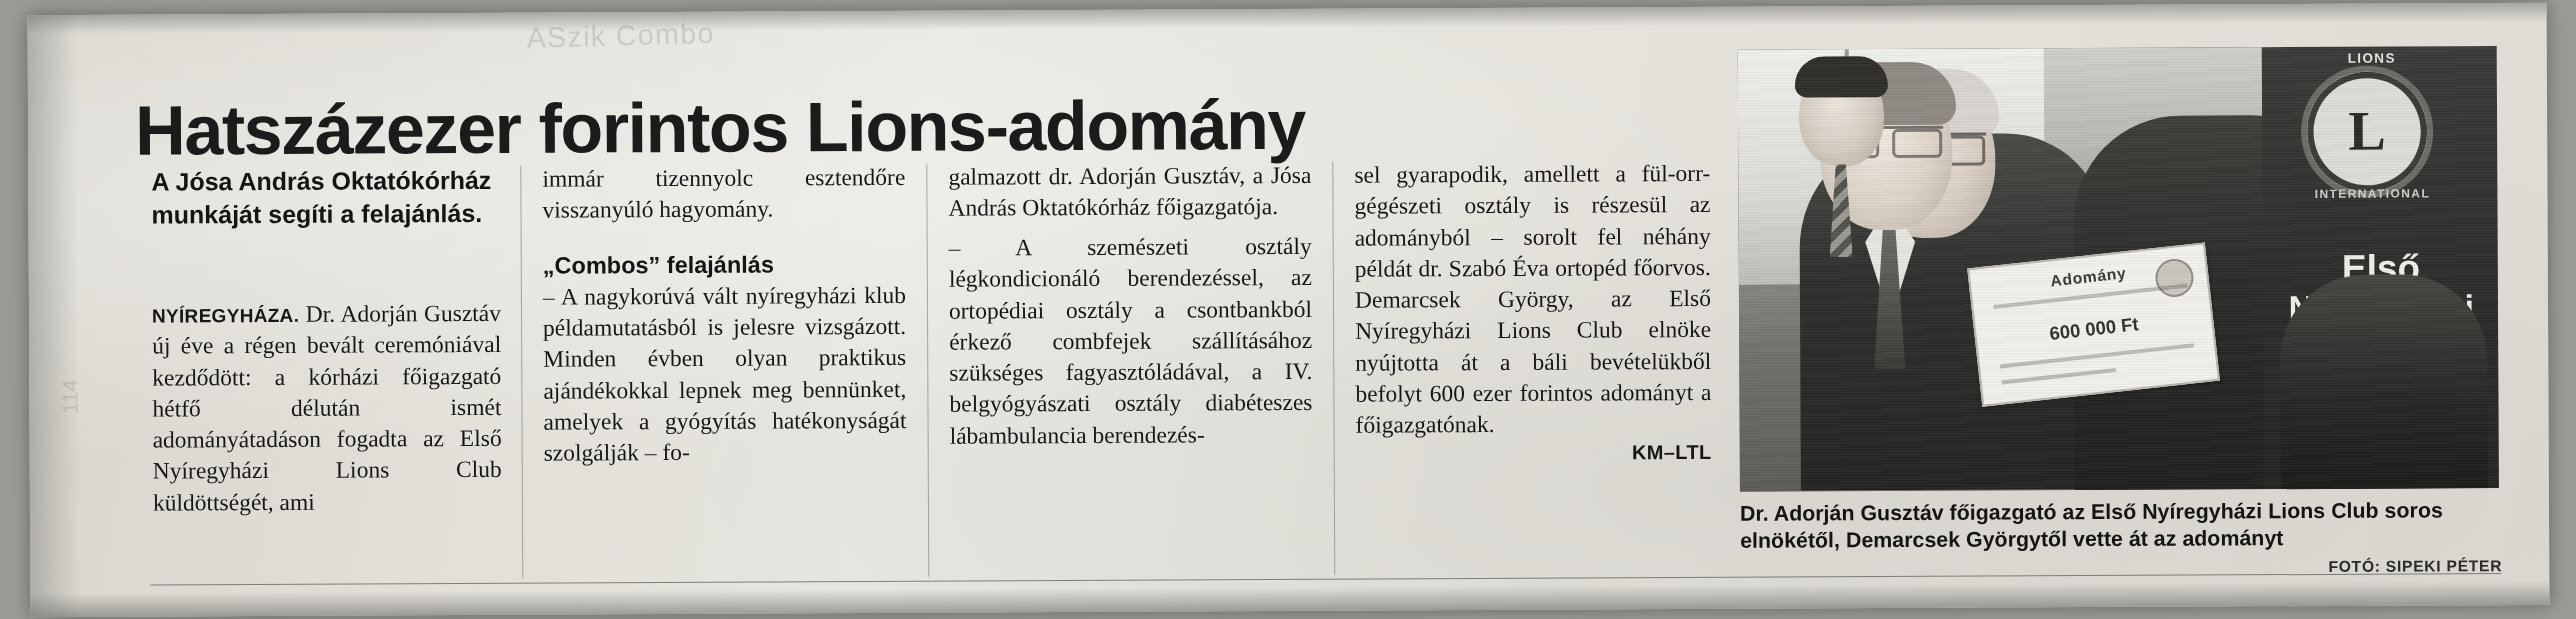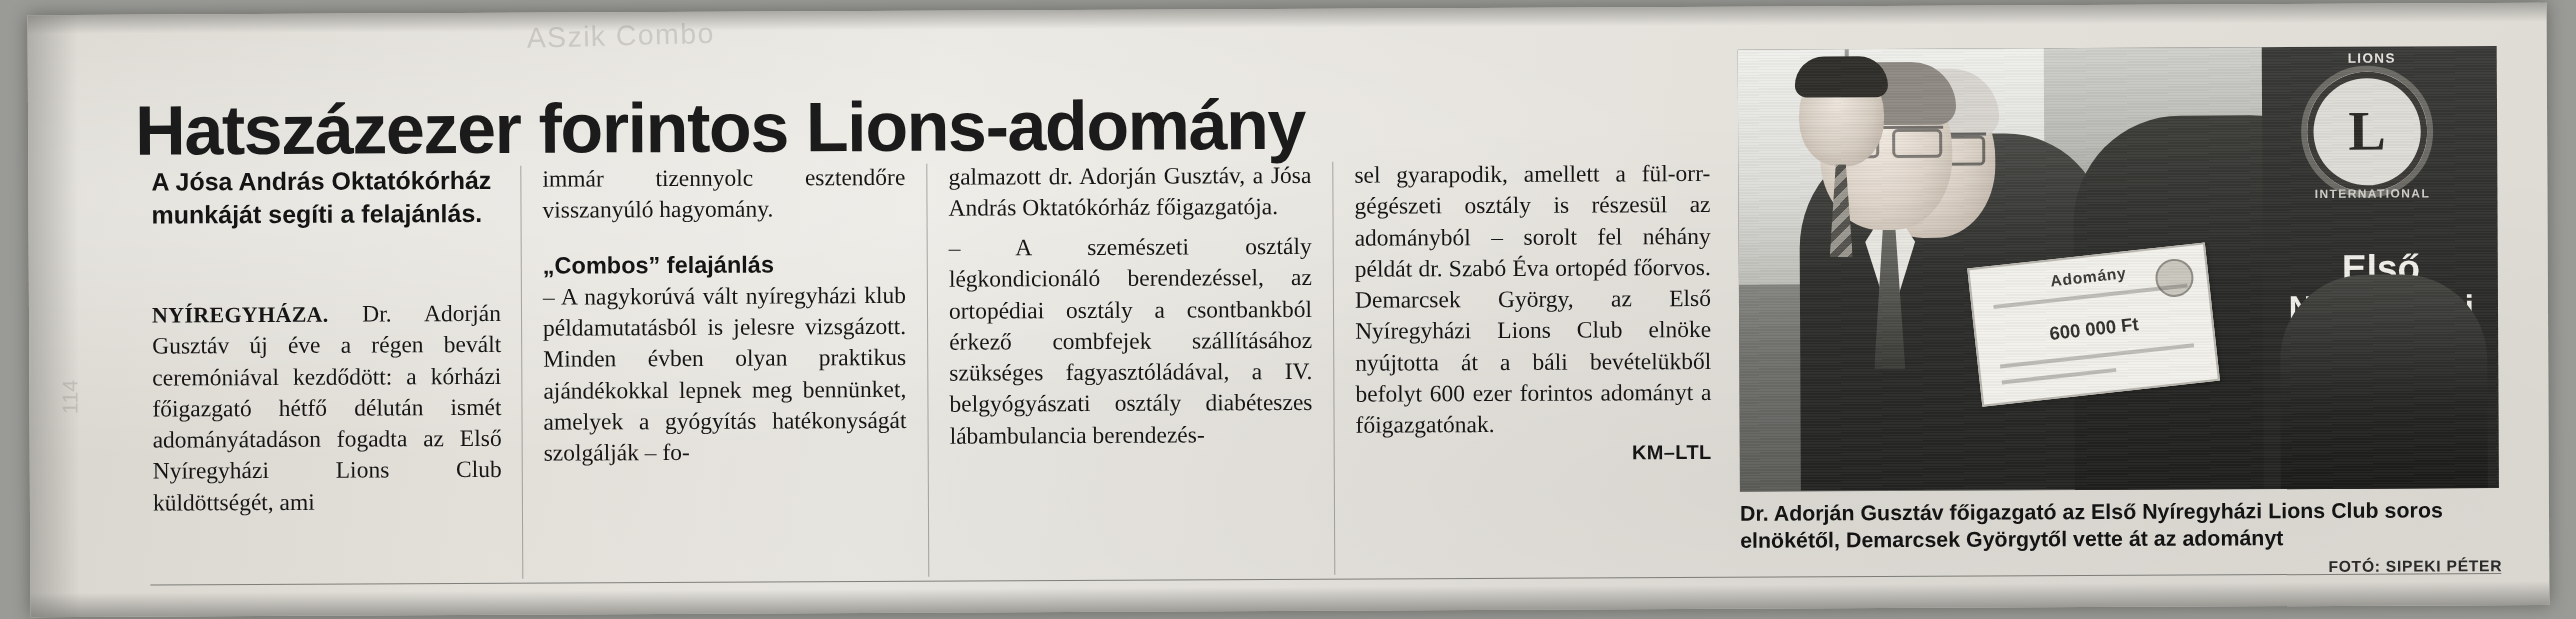--- a/index.html
+++ b/index.html
@@ -125,23 +125,23 @@
     text-align: justify;
   }
   .col p { margin: 0 0 0 0; }
 
   #col1 { left: 123px; top: 285px; width: 349px; }
   #col2 { left: 514px;  width: 363px; }
   #col3 { left: 920px; width: 363px; }
   #col4 { left: 1326px; width: 356px; }
 
   .lead-city {
-    font-family: Liberation Serif, serif;
-    font-weight: bold;
-    font-size: 22px;
+    font-family: Liberation Sans, sans-serif;
+    font-weight: bold;
+    font-size: 19px;
     letter-spacing: 0.3px;
   }
 
   .subhead {
     font-family: "Liberation Sans", sans-serif;
     font-weight: bold;
     font-size: 23.5px;
     color: #141414;
     margin: 0 0 10px 0;
   }

